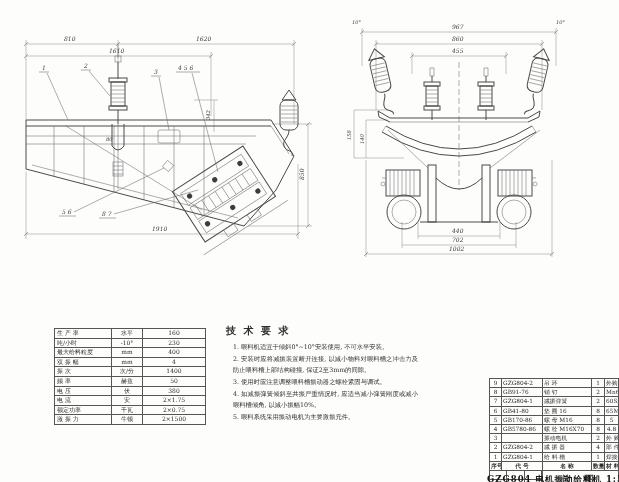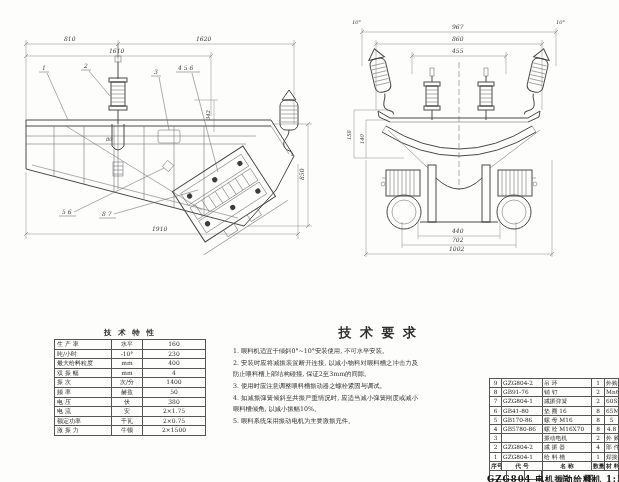--- a/index.html
+++ b/index.html
@@ -17,21 +17,21 @@
   svg text.t6{font-size:6px;} svg text.t5{font-size:5.2px;}
 
   .spec{position:absolute;left:54px;top:328px;width:152px;}
   .spec .ttl{text-align:center;font-size:7.5px;letter-spacing:2px;font-weight:bold;margin-bottom:1px;}
   table{border-collapse:collapse;}
   .spec table{width:152px;}
   .spec td{border:0.8px solid #555;font-size:6px;height:8.6px;line-height:8.6px;padding:0 2px;white-space:nowrap;overflow:hidden;}
   .spec td.c1{width:52px;} .spec td.c2{width:26px;text-align:center;} .spec td.c3{text-align:center;}
 
   .notes{position:absolute;left:226px;top:324px;width:192px;}
-  .notes .ttl{text-align:right;font-size:13px;letter-spacing:2px;font-weight:bold;margin-bottom:3px;}
+  .notes .ttl{text-align:left;font-size:10px;letter-spacing:2px;font-weight:bold;margin-bottom:3px;}
   .notes .item{font-size:6.3px;line-height:1.85;text-indent:0;padding-left:7px;text-align:justify;}
 
   .parts{position:absolute;left:489px;top:378px;width:130px;}
   .parts table{width:130px;table-layout:fixed;}
   .parts td{border:0.8px solid #555;font-size:5.8px;height:8.2px;line-height:8.2px;padding:0 1px;white-space:nowrap;overflow:hidden;}
   .parts td.seq{width:9px;text-align:center;}
   .parts td.code{width:38px;}
   .parts td.nm{width:46px;}
   .parts td.qty{width:10px;text-align:center;}
   .parts td.mat{text-align:center;}
@@ -279,21 +279,20 @@
       <rect class="ln" x="154" y="160" width="34" height="26"></rect>
       <path class="th" d="M158,160 V186 M162,160 V186 M166,160 V186 M170,160 V186 M174,160 V186 M178,160 V186 M182,160 V186"></path>
       <line class="th" x1="188" y1="168" x2="192" y2="168"></line>
       <circle class="th" cx="191" cy="174" r="2"></circle>
       <circle class="ln" cx="170" cy="202" r="17"></circle>
       <circle class="th" cx="170" cy="202" r="12"></circle>
     </g>
   </svg>
 
   <div class="spec">
-    <div class="ttl">技 术 特 性</div>
     <table>
       <tbody>
           <tr>
             <td class="c1">生 产 率</td>
             <td class="c2">水平</td>
             <td class="c3">160</td>
           </tr>
       <tr>
             <td class="c1">吨/小时</td>
             <td class="c2">-10°</td>

